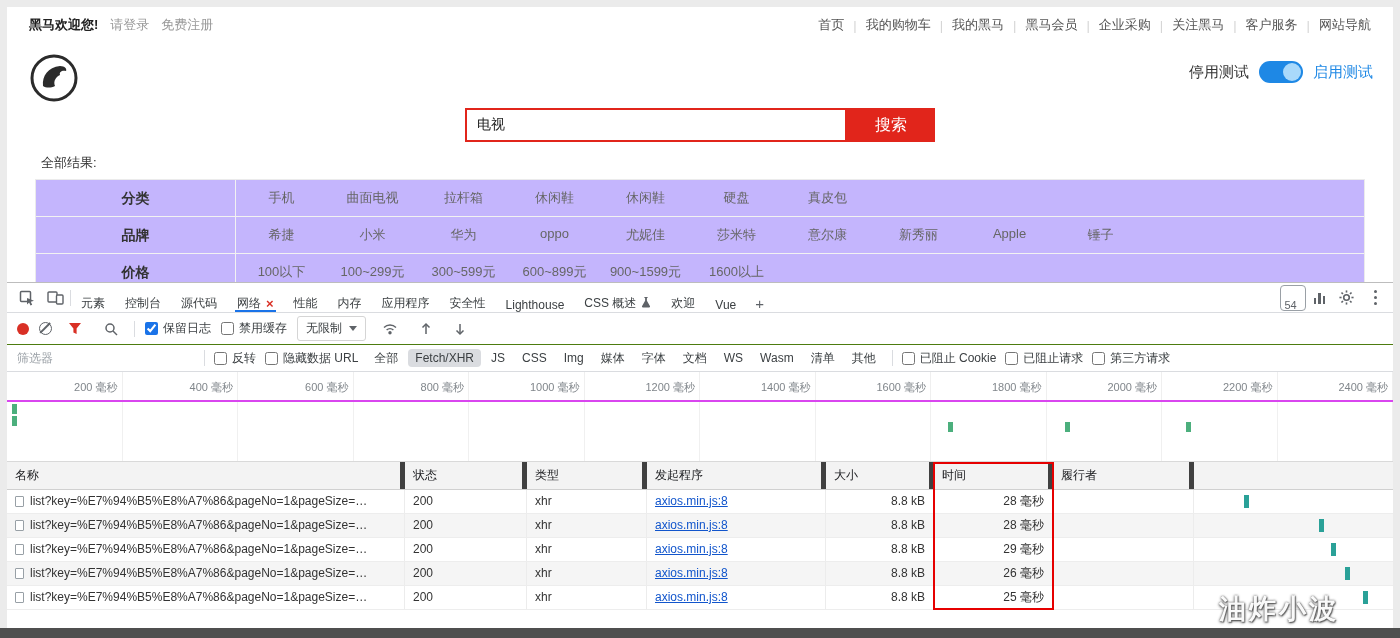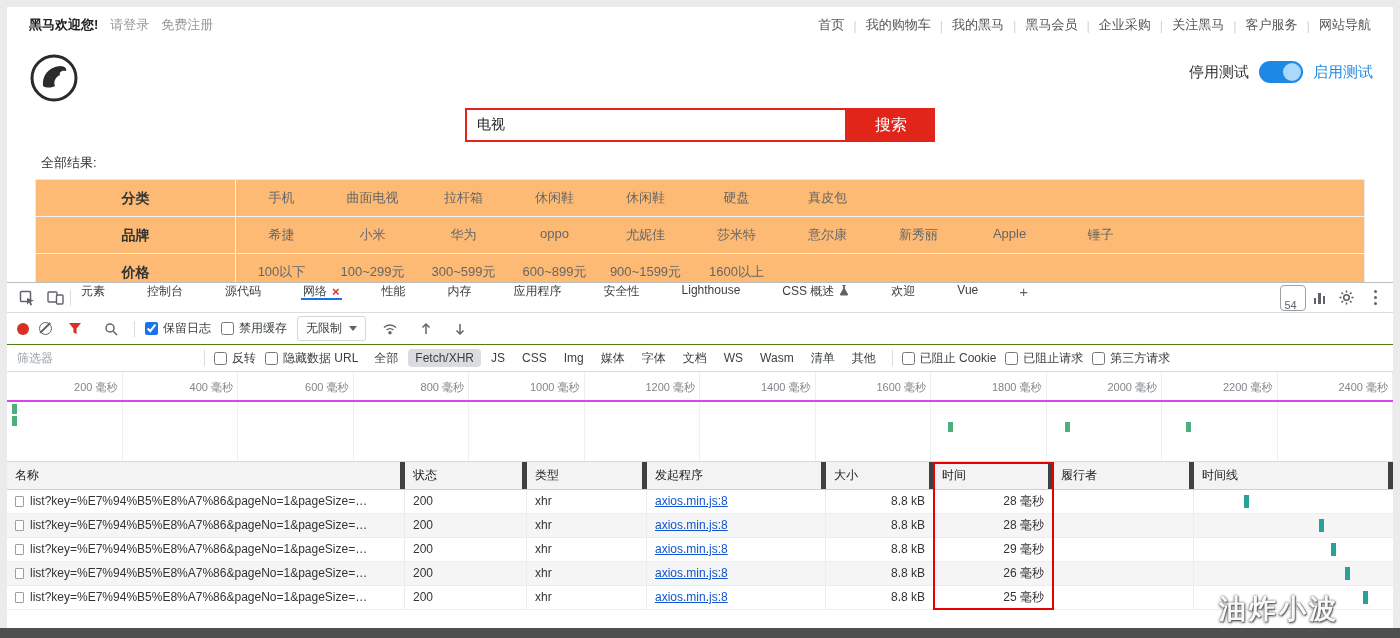--- a/index.html
+++ b/index.html
@@ -29,33 +29,33 @@
   .toggle-on-label { color:#1e88e5; }
   .toggle { width:44px; height:22px; border-radius:11px; background:#1e88e5; position:relative; cursor:pointer; display:inline-block; }
   .toggle .knob { position:absolute; right:2px; top:2px; width:18px; height:18px; border-radius:50%; background:#a9d9fb; }
 
   .search-wrap { position:absolute; left:50%; transform:translateX(-50%); top:101px; display:flex; }
   .search-input { width:382px; height:34px; border:2px solid #e1251b; padding:0 10px; font-size:14px; outline:none; color:#222; font-family:inherit; }
   .search-btn { width:88px; height:34px; background:#e1251b; color:#fff; border:none; font-size:16px; cursor:pointer; font-family:inherit; }
 
   .results-label { position:absolute; left:34px; top:147px; font-size:13px; color:#333; }
 
-  .filter-table { position:absolute; left:28px; right:28px; top:172px; border:1px solid #ebebeb; background:#fdba74; }
+  .filter-table { position:absolute; left:28px; right:28px; top:172px; border:1px solid #ebebeb; background:#c4b5fd; }
   .f-row { display:flex; align-items:center; height:37px; border-bottom:1px solid #f2f2f2; }
   .f-label { width:200px; text-align:center; font-size:14px; font-weight:bold; color:#333; border-right:1px solid #f2f2f2; line-height:36px; }
   .f-items { flex:1; display:flex; }
   .f-item { width:91px; text-align:center; font-size:13px; color:#666; text-decoration:none; cursor:pointer; white-space:nowrap; overflow:hidden; }
 
   
   .devtools { position:relative; height:346px; border-top:1px solid #bdbdbd; background:#fff; font-size:12px; color:#3c4043; }
   .dt-vsep { width:1px; height:16px; background:#dadce0; display:inline-block; flex:none; }
 
   .dt-tabbar { height:30px; display:flex; align-items:center; border-bottom:1px solid #dadce0; padding:0 6px; }
   .dt-icon { display:inline-flex; align-items:center; justify-content:center; padding:0 6px; cursor:pointer; flex:none; }
-  .dt-tabs { display:flex; align-items:flex-start; height:100%;gap:22px; }
+  .dt-tabs { display:flex; align-items:flex-end; height:100%; }
   .dt-tab { display:flex; align-items:center; gap:5px; padding:0 10px; font-size:12px; color:#3c4043; cursor:pointer; position:relative; white-space:nowrap; }
   .dt-tab.active::after { content:''; position:absolute; left:8px; right:8px; bottom:0; height:2px; background:#1a73e8; }
   .tab-close { color:#d93025; font-weight:bold; font-size:13px; cursor:pointer; }
   .dt-tab.plus { color:#5f6368; font-size:15px; padding:0 9px; }
   .dt-right { margin-left:auto; display:flex; align-items:center; gap:8px; padding-right:4px; }
   .msg-badge { border:1px solid #9aa0a6; border-radius:4px; min-width:26px; height:17px; line-height:15px; font-size:11px; color:#5f6368; padding:12px 4px; cursor:pointer; }
   .activity { display:flex; align-items:flex-end; gap:2px; height:12px; cursor:pointer; }
   .activity i { display:block; width:2.5px; background:#5f6368; }
   .activity i:nth-child(1){height:6px;} .activity i:nth-child(2){height:11px;} .activity i:nth-child(3){height:8px;}
   .kebab { display:inline-flex; flex-direction:column; align-items:center; padding:0 6px; cursor:pointer; }
@@ -413,21 +413,20 @@
 
       <div class="grid">
         <div class="g-head">
             <div class="h-cell">名称</div>
             <div class="h-cell">状态</div>
             <div class="h-cell">类型</div>
             <div class="h-cell">发起程序</div>
             <div class="h-cell">大小</div>
             <div class="h-cell">时间</div>
             <div class="h-cell">履行者</div>
-            <div class="h-cell">时间线</div>
           </div>
         <div class="g-body">
             <div class="g-row">
               <div class="cell name-cell">
                 <span class="doc-icon"></span>
                 <span class="name-text">list?key=%E7%94%B5%E8%A7%86&amp;pageNo=1&amp;pageSize=…</span>
               </div>
               <div class="cell">200</div>
               <div class="cell">xhr</div>
               <div class="cell"><a class="initiator-link">axios.min.js:8</a></div>

